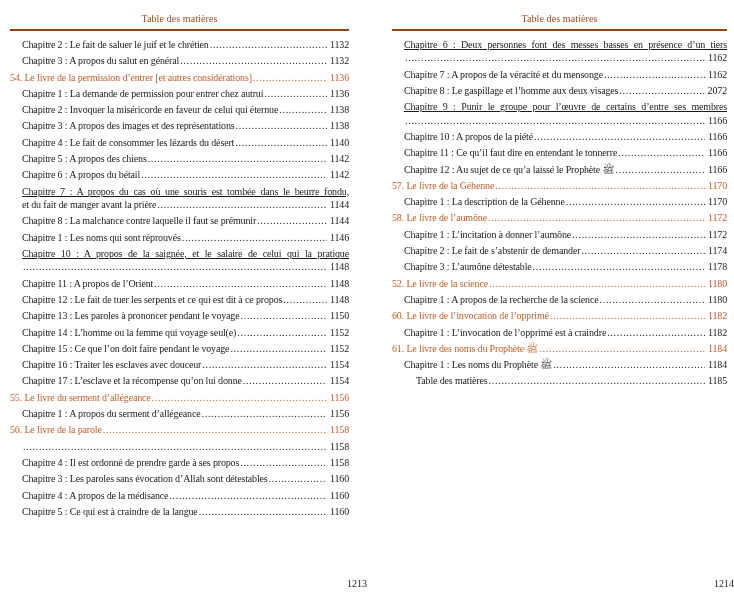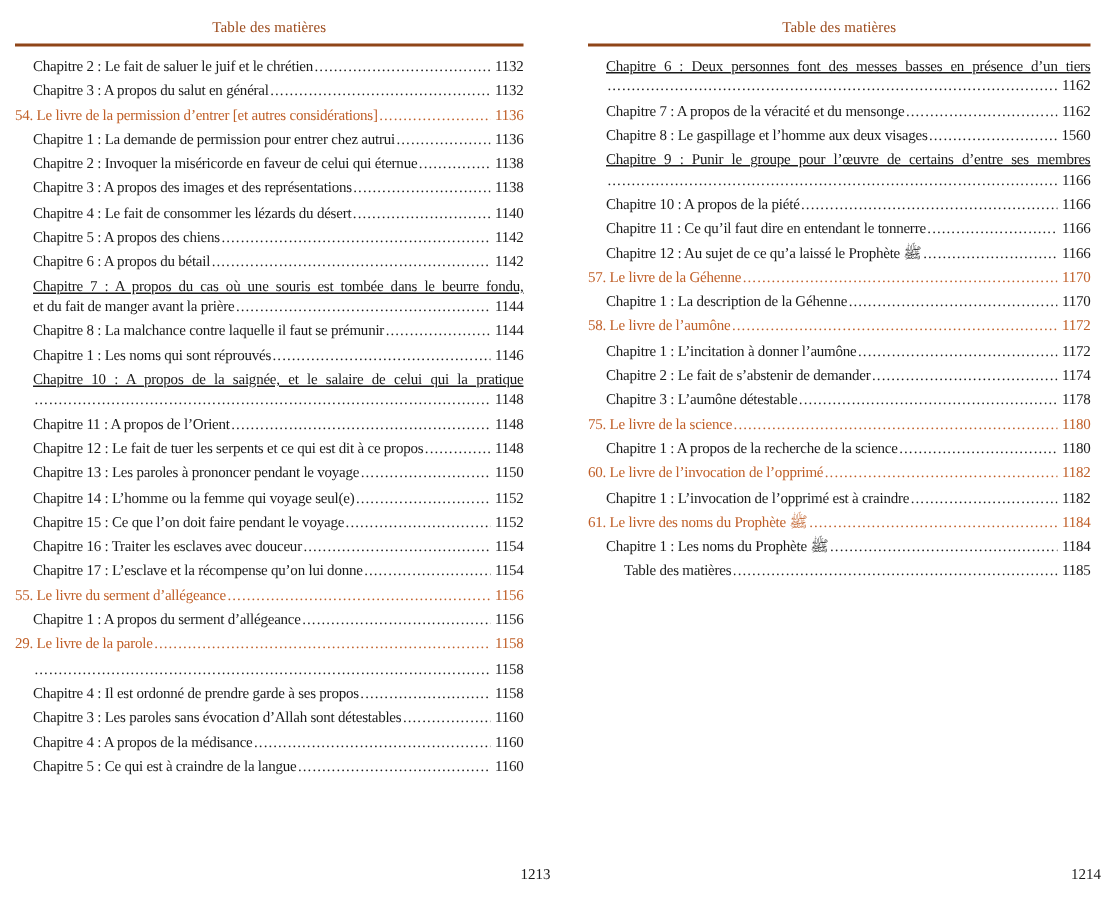--- a/index.html
+++ b/index.html
@@ -174,21 +174,21 @@
           <span class="txt">55. Le livre du serment d’allégeance</span>
           <span class="leader"></span>
           <span class="pagenum">1156</span>
         </div>
         <div class="entry chapter">
           <span class="txt">Chapitre 1 : A propos du serment d’allégeance</span>
           <span class="leader"></span>
           <span class="pagenum">1156</span>
         </div>
         <div class="entry section">
-          <span class="txt">29. Le livre de la parole</span>
+          <span class="txt">56. Le livre de la parole</span>
           <span class="leader"></span>
           <span class="pagenum">1158</span>
         </div>
         <div class="entry chapter">
           <span class="leader"></span>
           <span class="pagenum">1158</span>
         </div>
         <div class="entry chapter">
           <span class="txt">Chapitre 4 : Il est ordonné de prendre garde à ses propos</span>
           <span class="leader"></span>
@@ -226,21 +226,21 @@
           </div>
         </div>
         <div class="entry chapter">
           <span class="txt">Chapitre 7 : A propos de la véracité et du mensonge</span>
           <span class="leader"></span>
           <span class="pagenum">1162</span>
         </div>
         <div class="entry chapter">
           <span class="txt">Chapitre 8 : Le gaspillage et l’homme aux deux visages</span>
           <span class="leader"></span>
-          <span class="pagenum">1560</span>
+          <span class="pagenum">2072</span>
         </div>
         <div class="entry chapter two">
           <div class="line1">Chapitre 9 : Punir le groupe pour l’œuvre de certains d’entre ses membres</div>
           <div class="line2">
             <span class="txt"></span>
             <span class="leader"></span>
             <span class="pagenum">1166</span>
           </div>
         </div>
         <div class="entry chapter">
@@ -282,21 +282,21 @@
           <span class="txt">Chapitre 2 : Le fait de s’abstenir de demander</span>
           <span class="leader"></span>
           <span class="pagenum">1174</span>
         </div>
         <div class="entry chapter">
           <span class="txt">Chapitre 3 : L’aumône détestable</span>
           <span class="leader"></span>
           <span class="pagenum">1178</span>
         </div>
         <div class="entry section">
-          <span class="txt">75. Le livre de la science</span>
+          <span class="txt">52. Le livre de la science</span>
           <span class="leader"></span>
           <span class="pagenum">1180</span>
         </div>
         <div class="entry chapter">
           <span class="txt">Chapitre 1 : A propos de la recherche de la science</span>
           <span class="leader"></span>
           <span class="pagenum">1180</span>
         </div>
         <div class="entry section">
           <span class="txt">60. Le livre de l’invocation de l’opprimé</span>

